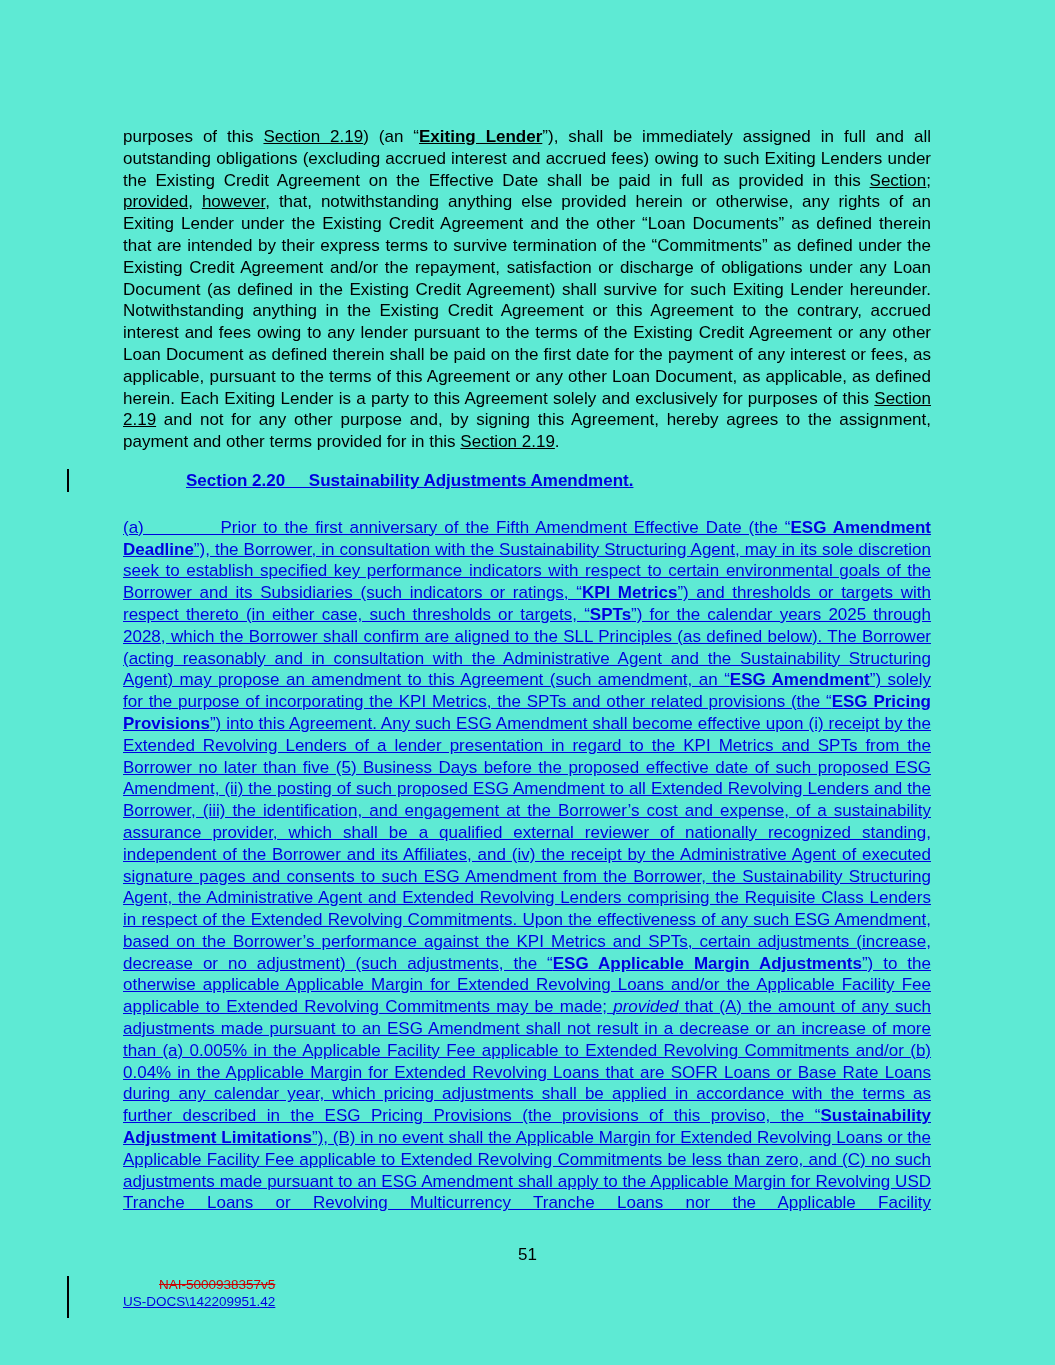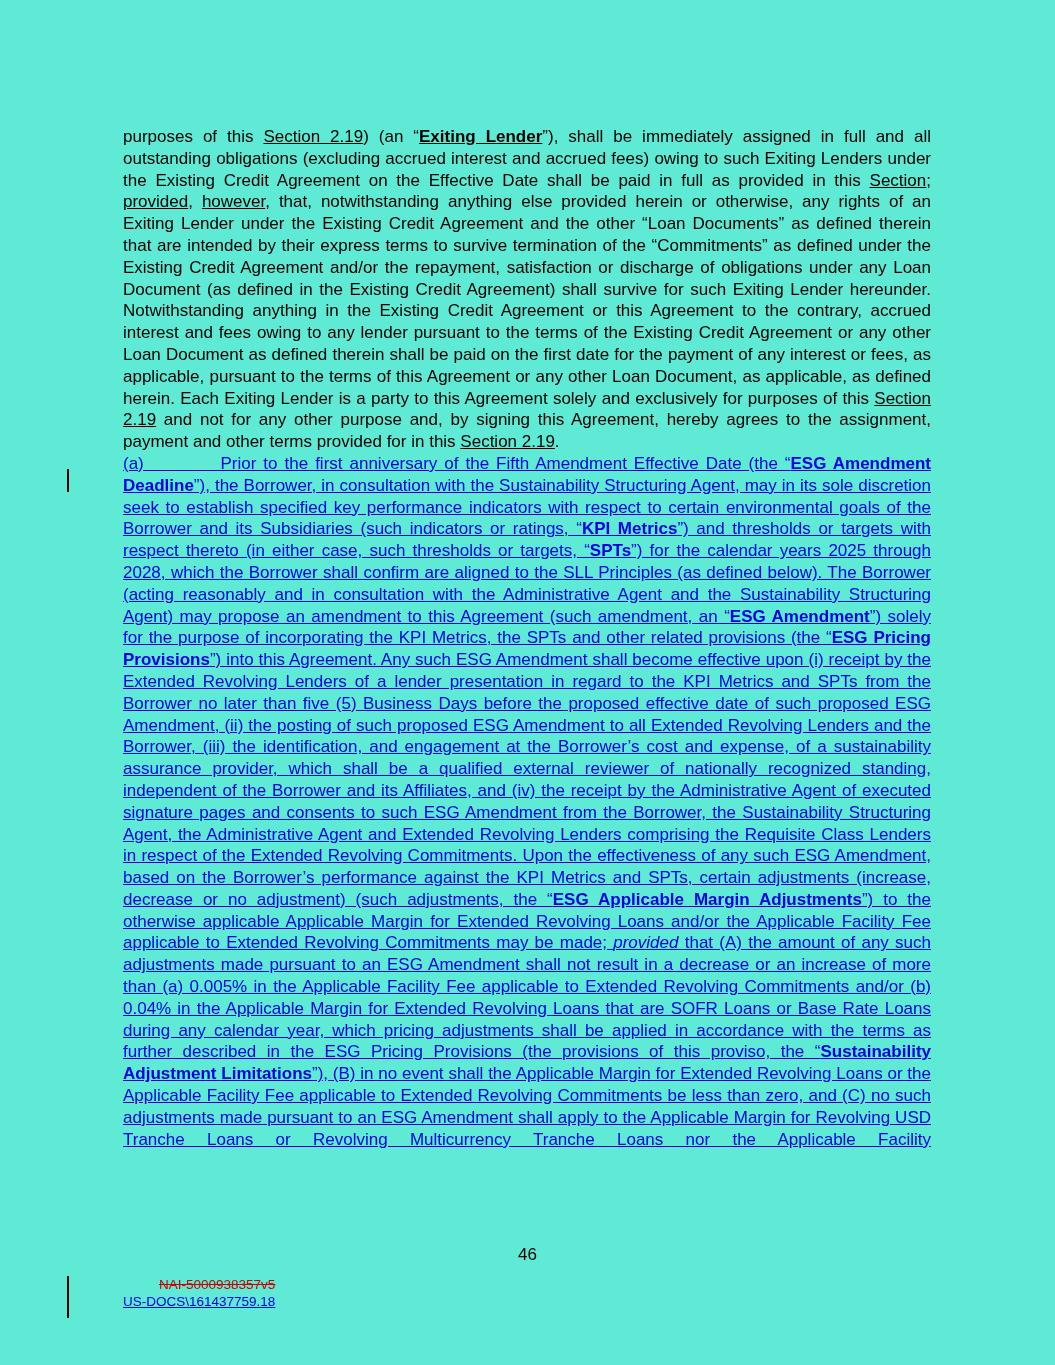--- a/index.html
+++ b/index.html
@@ -76,25 +76,26 @@
 
 <div class="sheet">
 
   <div class="change-bar heading-bar"></div>
   <div class="change-bar footer-bar"></div>
 
   <div class="body-text">
 
     <p class="para"><span>purposes of this </span><span class="u">Section 2.19</span><span>) (an “</span><span class="b u">Exiting Lender</span><span>”), shall be immediately assigned in full and all outstanding obligations (excluding accrued interest and accrued fees) owing to such Exiting Lenders under the Existing Credit Agreement on the Effective Date shall be paid in full as provided in this </span><span class="u">Section</span><span>; </span><span class="u">provided</span><span>, </span><span class="u">however</span><span>, that, notwithstanding anything else provided herein or otherwise, any rights of an Exiting Lender under the Existing Credit Agreement and the other “Loan Documents” as defined therein that are intended by their express terms to survive termination of the “Commitments” as defined under the Existing Credit Agreement and/or the repayment, satisfaction or discharge of obligations under any Loan Document (as defined in the Existing Credit Agreement) shall survive for such Exiting Lender hereunder.  Notwithstanding anything in the Existing Credit Agreement or this Agreement to the contrary, accrued interest and fees owing to any lender pursuant to the terms of the Existing Credit Agreement or any other Loan Document as defined therein shall be paid on the first date for the payment of any interest or fees, as applicable, pursuant to the terms of this Agreement or any other Loan Document, as applicable, as defined herein.  Each Exiting Lender is a party to this Agreement solely and exclusively for purposes of this </span><span class="u">Section 2.19</span><span> and not for any other purpose and, by signing this Agreement, hereby agrees to the assignment, payment and other terms provided for in this </span><span class="u">Section 2.19</span><span>.</span></p>
 
+    <p class="para section-heading ins">Section 2.20&nbsp;&nbsp;&nbsp;&nbsp;&nbsp;Sustainability Adjustments Amendment. </p>
 
     <p class="para para-a ins justify-last"><span>(a)&nbsp;&nbsp;&nbsp;&nbsp;&nbsp;&nbsp;&nbsp;&nbsp;&nbsp;&nbsp;&nbsp;Prior to the first anniversary of the Fifth Amendment Effective Date (the “</span><span class="b">ESG Amendment Deadline</span><span>”), the Borrower, in consultation with the Sustainability Structuring Agent, may in its sole discretion seek to establish specified key performance indicators with respect to certain environmental goals of the Borrower and its Subsidiaries (such indicators or ratings, “</span><span class="b">KPI Metrics</span><span>”) and thresholds or targets with respect thereto (in either case, such thresholds or targets, “</span><span class="b">SPTs</span><span>”) for the calendar years 2025 through 2028, which the Borrower shall confirm are aligned to the SLL Principles (as defined below). The Borrower (acting reasonably and in consultation with the Administrative Agent and the Sustainability Structuring Agent) may propose an amendment to this Agreement (such amendment, an “</span><span class="b">ESG Amendment</span><span>”) solely for the purpose of incorporating the KPI Metrics, the SPTs and other related provisions (the “</span><span class="b">ESG Pricing Provisions</span><span>”) into this Agreement. Any such ESG Amendment shall become effective upon (i) receipt by the Extended Revolving Lenders of a lender presentation in regard to the KPI Metrics and SPTs from the Borrower no later than five (5) Business Days before the proposed effective date of such proposed ESG Amendment, (ii) the posting of such proposed ESG Amendment to all Extended Revolving Lenders and the Borrower, (iii) the identification, and engagement at the Borrower’s cost and expense, of a sustainability assurance provider, which shall be a qualified external reviewer of nationally recognized standing, independent of the Borrower and its Affiliates, and (iv) the receipt by the Administrative Agent of executed signature pages and consents to such ESG Amendment from the Borrower, the Sustainability Structuring Agent, the Administrative Agent and Extended Revolving Lenders comprising the Requisite Class Lenders in respect of the Extended Revolving Commitments. Upon the effectiveness of any such ESG Amendment, based on the Borrower’s performance against the KPI Metrics and SPTs, certain adjustments (increase, decrease or no adjustment) (such adjustments, the “</span><span class="b">ESG Applicable Margin Adjustments</span><span>”) to the otherwise applicable Applicable Margin for Extended Revolving Loans and/or the Applicable Facility Fee applicable to Extended Revolving Commitments may be made; </span><span class="i">provided</span><span> that (A) the amount of any such adjustments made pursuant to an ESG Amendment shall not result in a decrease or an increase of more than (a) 0.005% in the Applicable Facility Fee applicable to Extended Revolving Commitments and/or (b) 0.04% in the Applicable Margin for Extended Revolving Loans that are SOFR Loans or Base Rate Loans during any calendar year, which pricing adjustments shall be applied in accordance with the terms as further described in the ESG Pricing Provisions (the provisions of this proviso, the “</span><span class="b">Sustainability Adjustment Limitations</span><span>”), (B) in no event shall the Applicable Margin for Extended Revolving Loans or the Applicable Facility Fee applicable to Extended Revolving Commitments be less than zero, and (C) no such adjustments made pursuant to an ESG Amendment shall apply to the Applicable Margin for Revolving USD Tranche Loans or Revolving Multicurrency Tranche Loans nor the Applicable Facility</span></p>
 
   </div>
 
-  <div class="page-number">46</div>
+  <div class="page-number">51</div>
 
   <div class="footer">
     <span class="line del">NAI-5000938357v5</span>
-    <span class="line ins">US-DOCS\161437759.18</span>
+    <span class="line ins">US-DOCS\142209951.42</span>
   </div>
 
 </div>
 
 </body></html>

